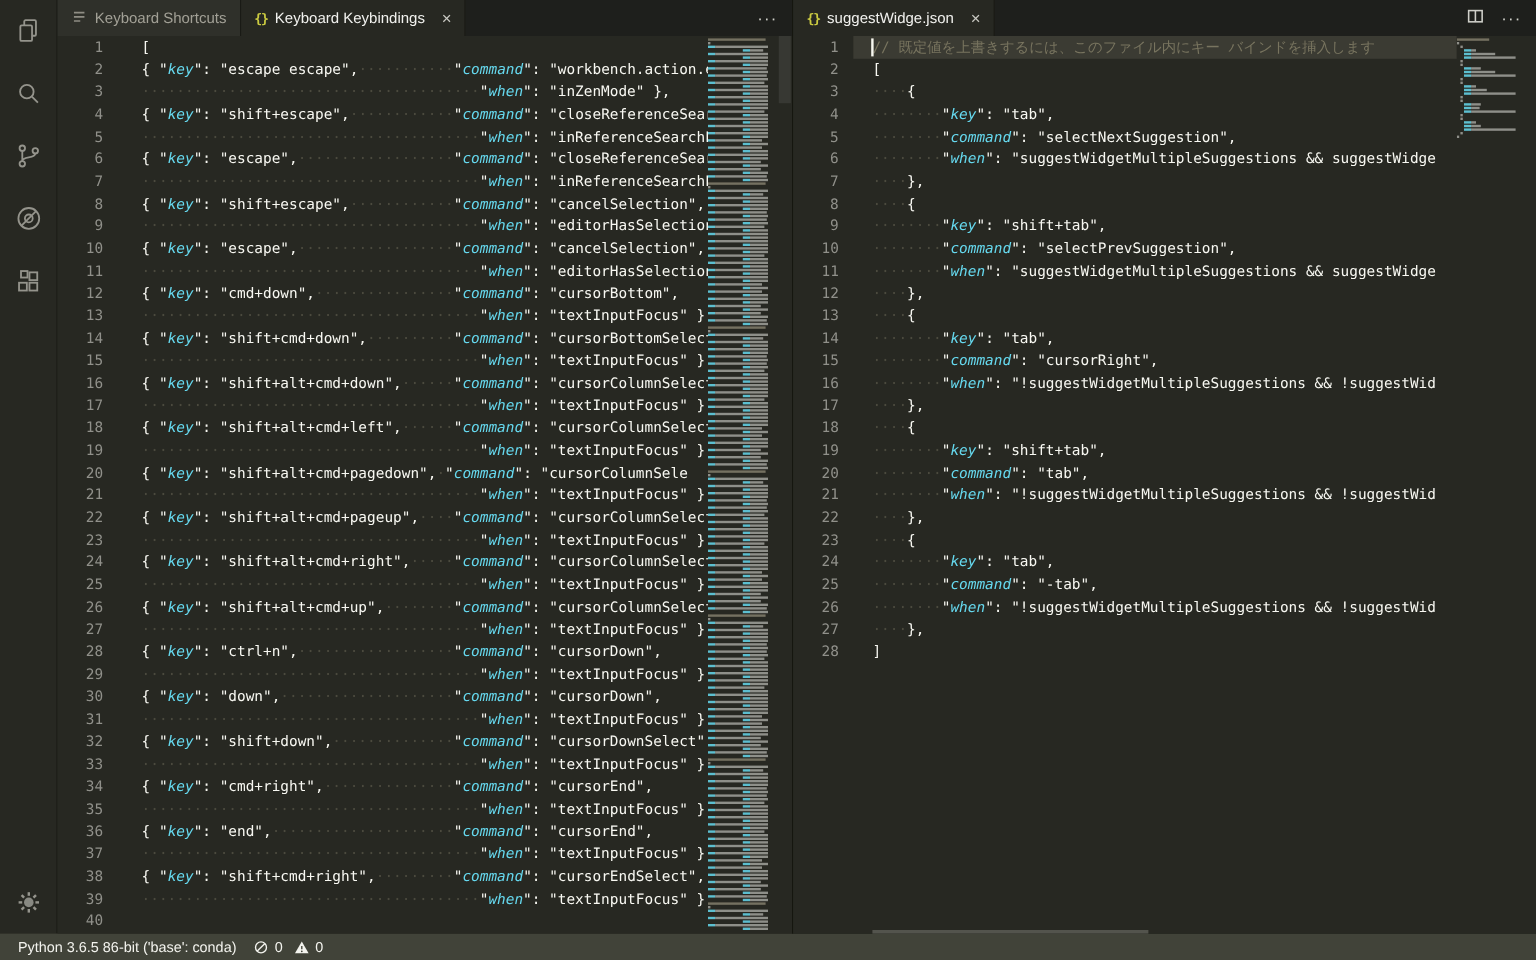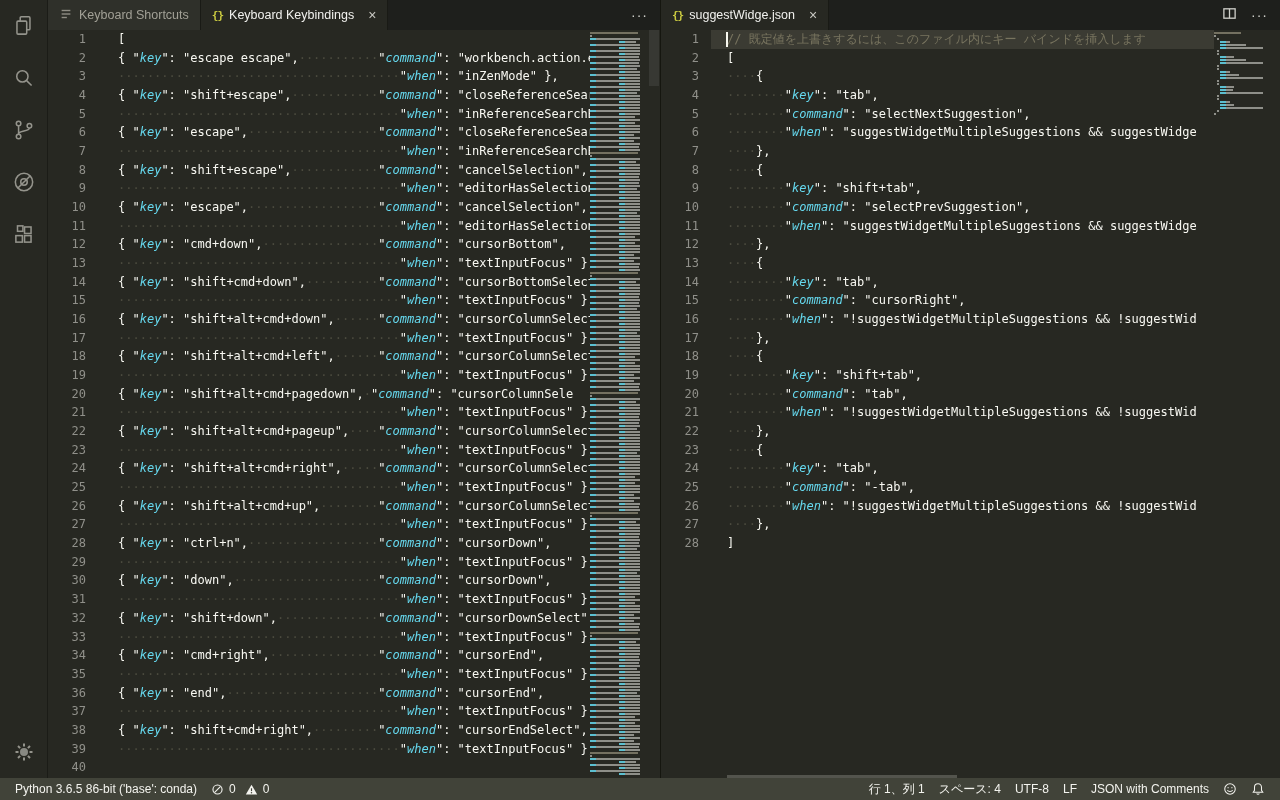--- a/index.html
+++ b/index.html
@@ -1690,35 +1690,14 @@
           </svg>
         <span>0</span>
         <svg width="13" height="13" viewBox="0 0 16 16" style="margin-left:4px">
             <path d="M8 2 L15 14 H1 Z" fill="#f3f3ee"></path>
             <line x1="8" y1="6.5" x2="8" y2="10" stroke="#414339" stroke-width="1.4"></line>
             <circle cx="8" cy="12" r="0.9" fill="#414339"></circle>
           </svg>
         <span>0</span>
       </div>
     </div>
-    <div class="sb-side">
-      <div class="sb-item">行 1、列 1</div>
-      <div class="sb-item">スペース: 4</div>
-      <div class="sb-item">UTF-8</div>
-      <div class="sb-item">LF</div>
-      <div class="sb-item">JSON with Comments</div>
-      <div class="sb-item">
-        <svg width="14" height="14" viewBox="0 0 16 16" style="stroke:#f3f3ee;fill:none;stroke-width:1.2">
-            <circle cx="8" cy="8" r="6"></circle>
-            <circle cx="5.8" cy="6.5" r="0.7" fill="#f3f3ee" stroke="none"></circle>
-            <circle cx="10.2" cy="6.5" r="0.7" fill="#f3f3ee" stroke="none"></circle>
-            <path d="M5 9.5 c1 1.8 5 1.8 6 0"></path>
-          </svg>
-      </div>
-      <div class="sb-item">
-        <svg width="14" height="14" viewBox="0 0 16 16" style="stroke:#f3f3ee;fill:none;stroke-width:1.2">
-            <path d="M8 2 c-2.4 0 -4 1.7 -4 4 v3.4 L2.6 11.6 H13.4 L12 9.4 V6 c0 -2.3 -1.6 -4 -4 -4 z"></path>
-            <path d="M6.6 13 a1.5 1.5 0 0 0 2.8 0"></path>
-          </svg>
-      </div>
-    </div>
   </div>
 </div>
 
 </body></html>

